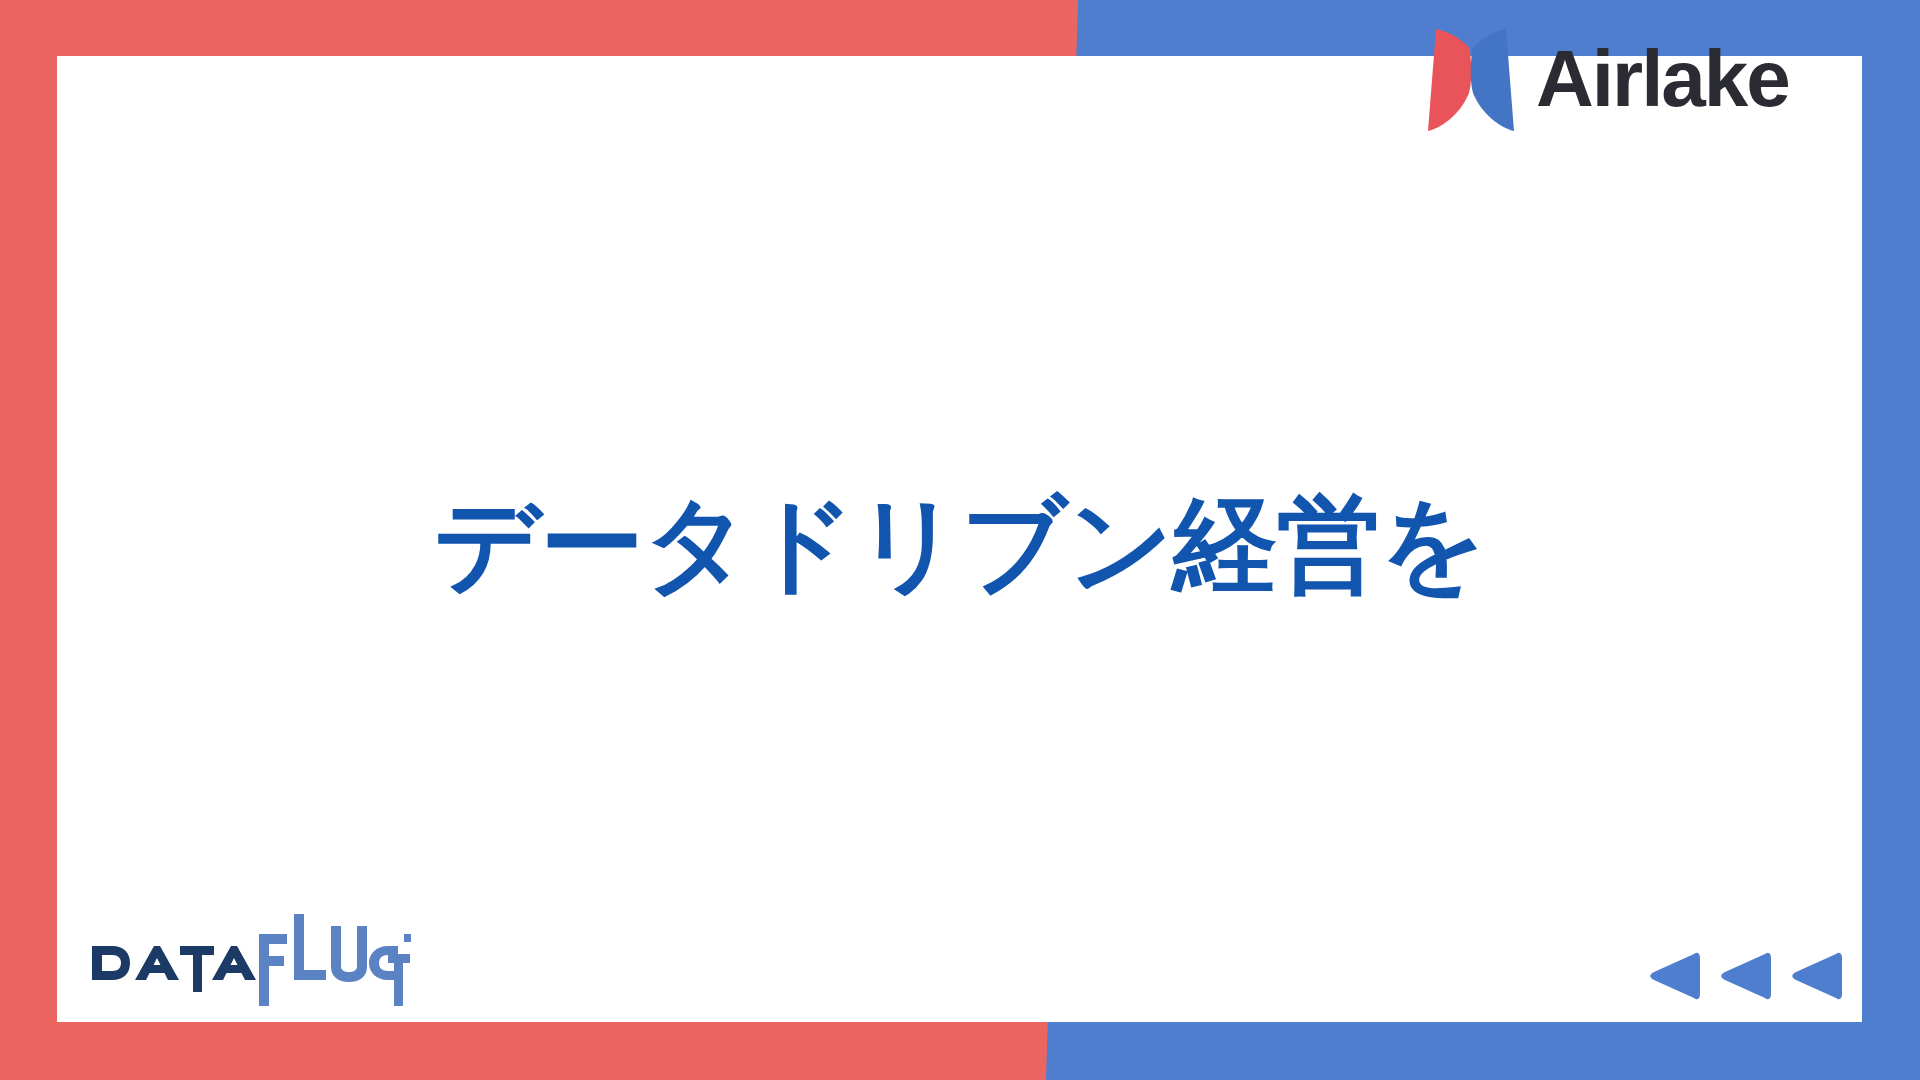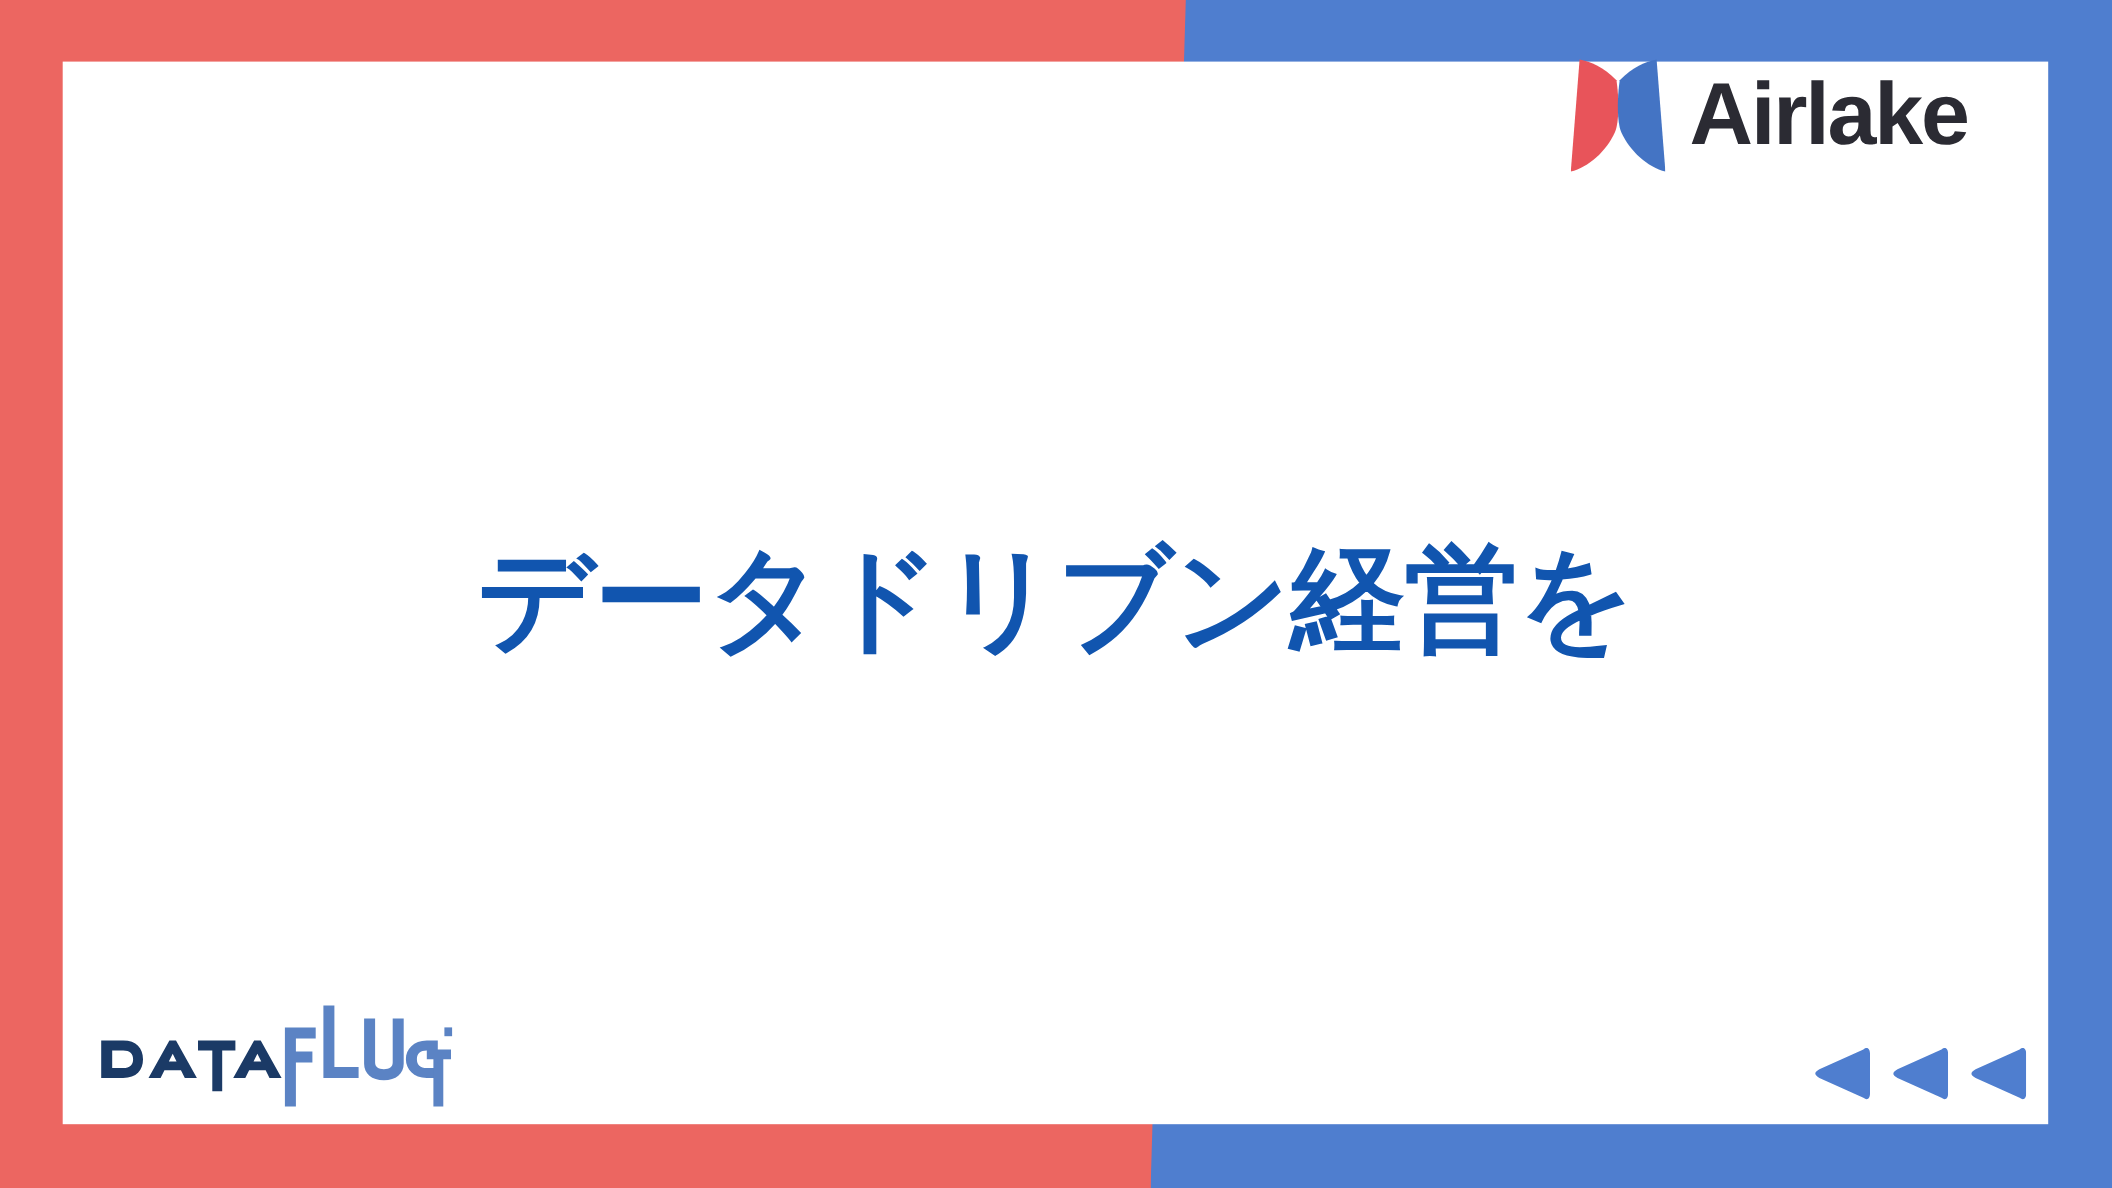--- a/index.html
+++ b/index.html
@@ -41,21 +41,21 @@
     top: 56px;
     width: 1805px;
     height: 966px;
     background: #ffffff;
   }
 
   
   .airlake-logo {
     position: absolute;
     right: 54px;
-    top: 52px;
+    top: 27px;
     display: flex;
     align-items: center;
     gap: 22px;
   }
   .airlake-mark {
     width: 86px;
     height: 108px;
     display: block;
   }
   .airlake-word {
@@ -69,20 +69,21 @@
     left: 0;
     right: 0;
     top: 355px;
     text-align: center;
     color: #1155af;
     font-weight: bold;
     font-size: 104px;
     line-height: 1.22;
     letter-spacing: -0.5px;
     white-space: pre-line;
+    font-family: Liberation Serif, serif;
   }
   .title-line {
     display: block;
   }
 
   
   .datafluct-logo {
     position: absolute;
     left: 88px;
     bottom: 70px;

